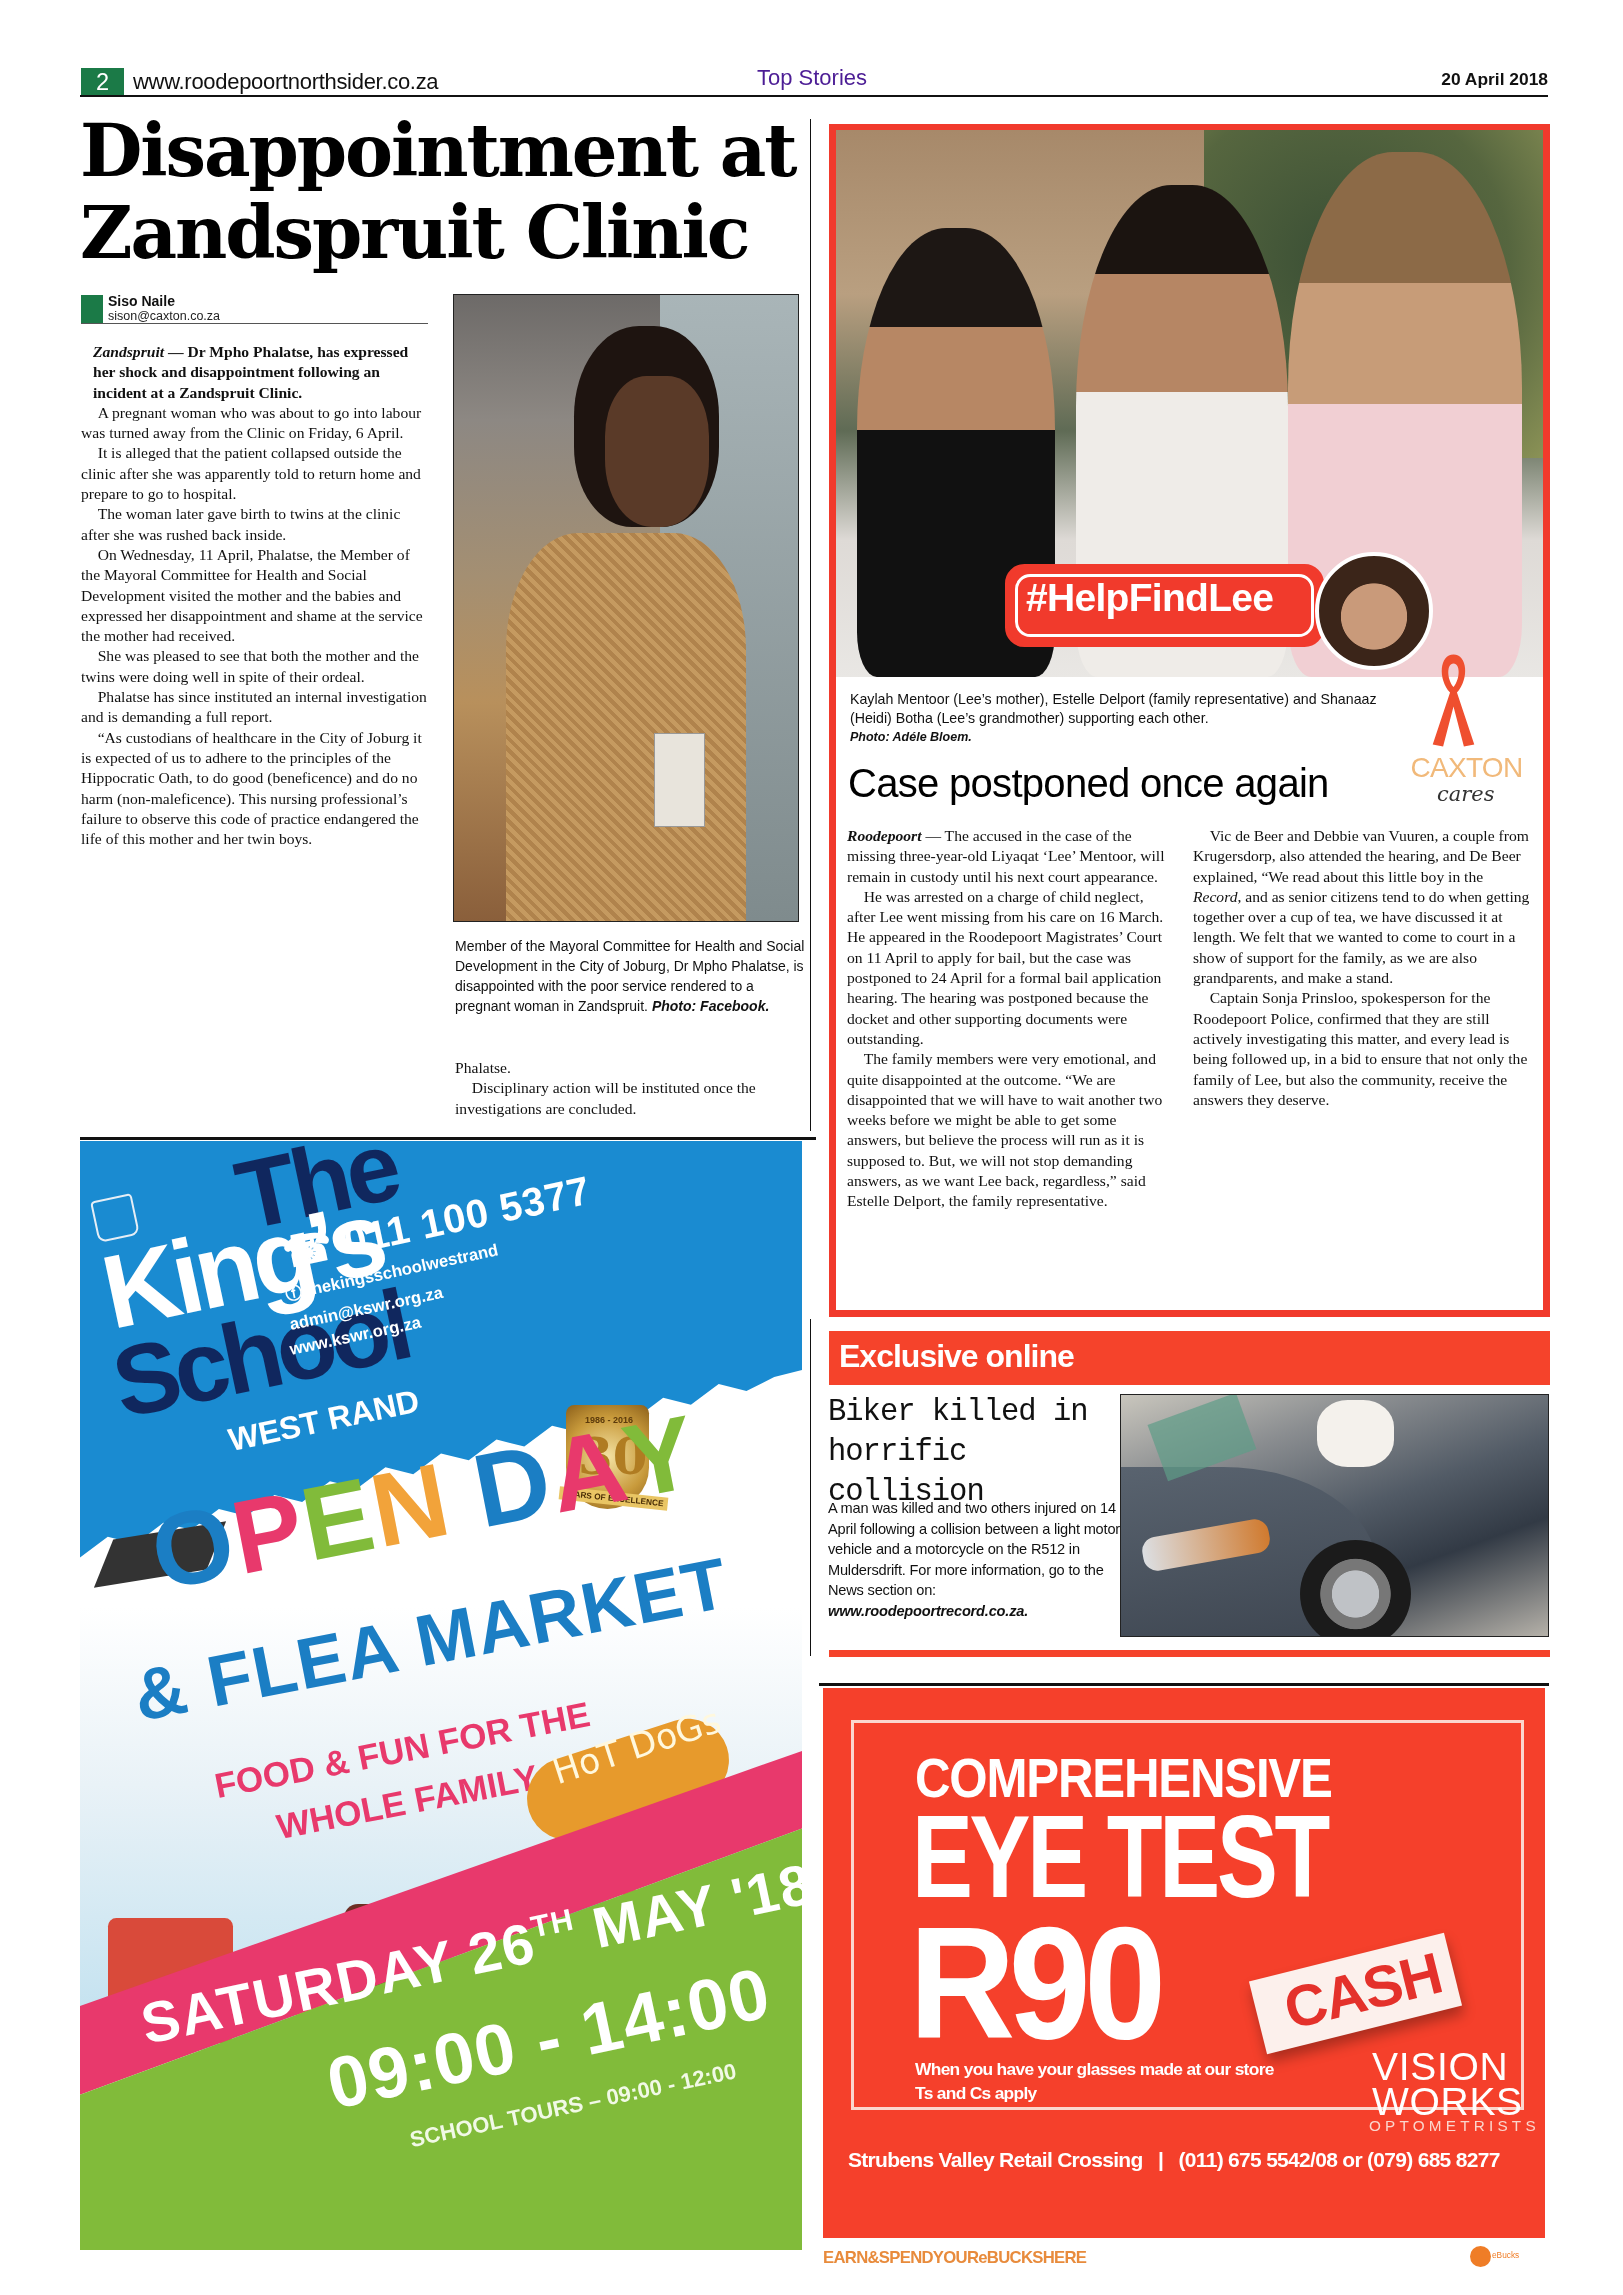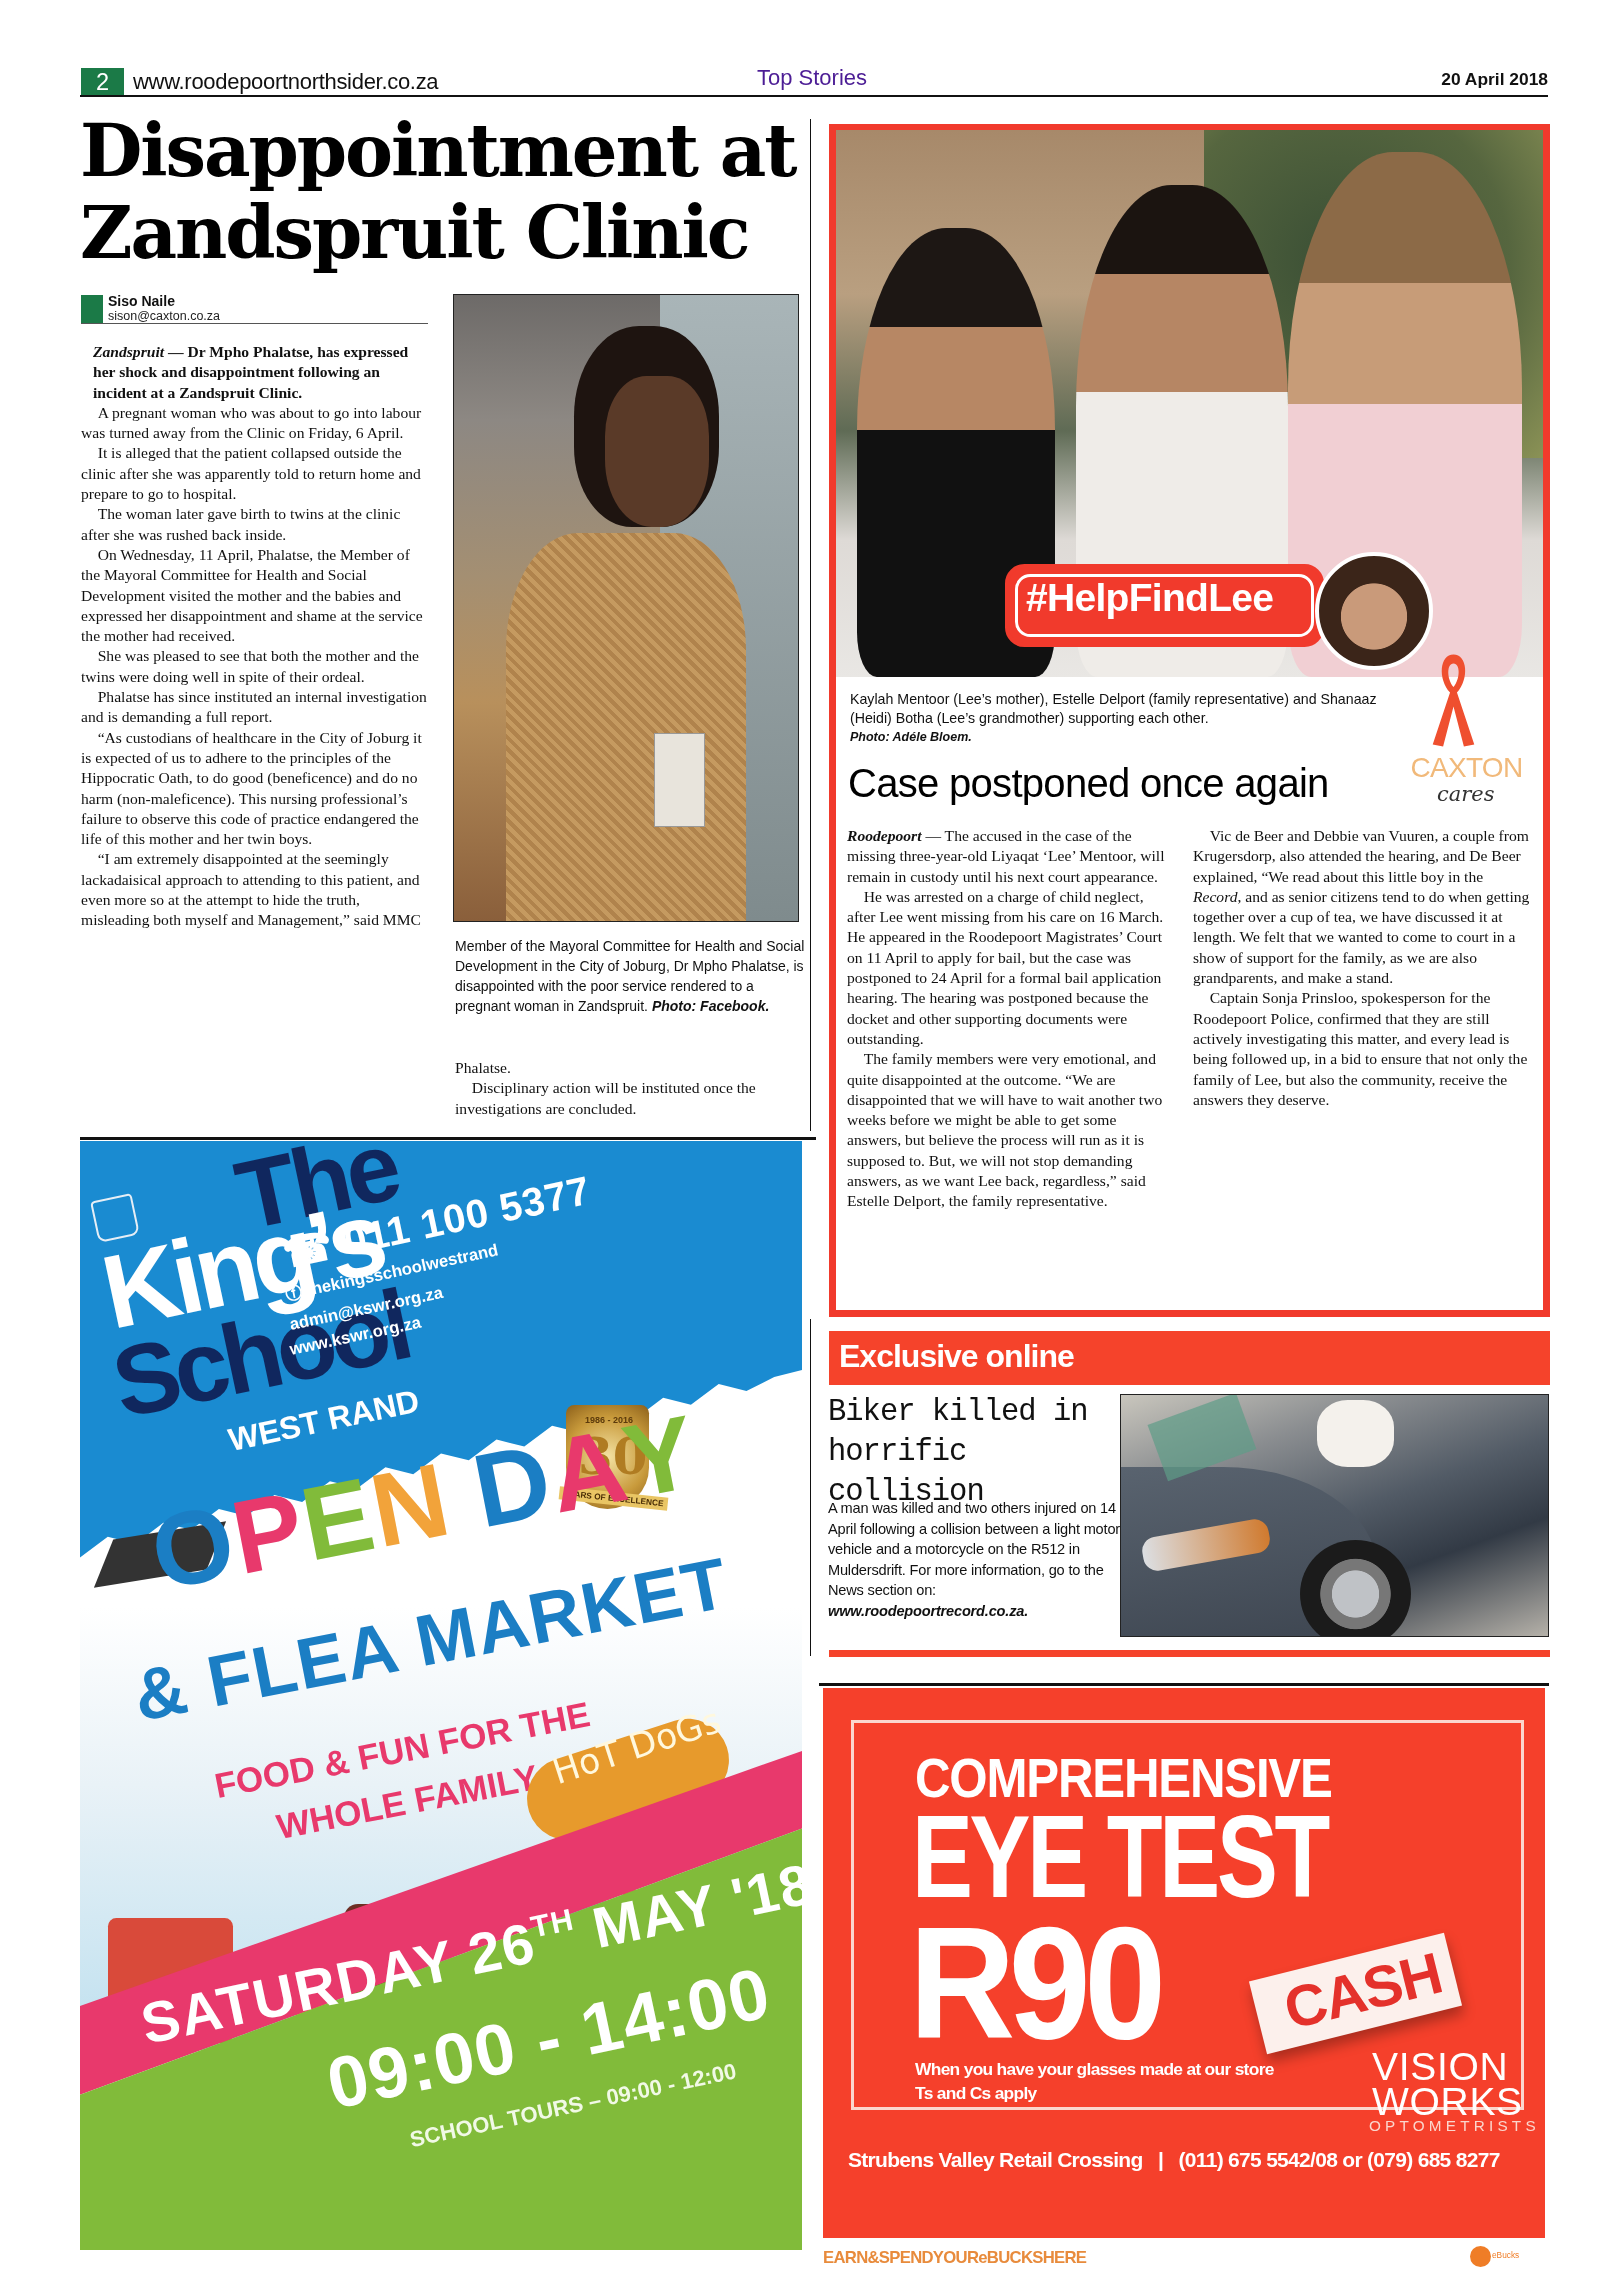--- a/index.html
+++ b/index.html
@@ -152,21 +152,20 @@
 
 <div class="abs col-text story1-col">
   <p class="lead"><i>Zandspruit</i><span> — Dr Mpho Phalatse, has expressed her shock and disappointment following an incident at a Zandspruit Clinic.</span></p>
   <p>A pregnant woman who was about to go into labour was turned away from the Clinic on Friday, 6 April.</p>
   <p>It is alleged that the patient collapsed outside the clinic after she was apparently told to return home and prepare to go to hospital.</p>
   <p>The woman later gave birth to twins at the clinic after she was rushed back inside.</p>
   <p>On Wednesday, 11 April, Phalatse, the Member of the Mayoral Committee for Health and Social Development visited the mother and the babies and expressed her disappointment and shame at the service the mother had received.</p>
   <p>She was pleased to see that both the mother and the twins were doing well in spite of their ordeal.</p>
   <p>Phalatse has since instituted an internal investigation and is demanding a full report.</p>
   <p>“As custodians of healthcare in the City of Joburg it is expected of us to adhere to the principles of the Hippocratic Oath, to do good (beneficence) and do no harm (non-maleficence). This nursing professional’s failure to observe this code of practice endangered the life of this mother and her twin boys.</p>
-  <p>“I am extremely disappointed at the seemingly lackadaisical approach to attending to this patient, and even more so at the attempt to hide the truth, misleading both myself and Management,” said MMC</p>
 </div>
 
 <div class="abs photo1">
   <div class="bg-wall"></div>
   <div class="dress"></div>
   <div class="head"></div>
   <div class="face"></div>
   <div class="badge"></div>
 </div>
 <div class="abs caption1">

